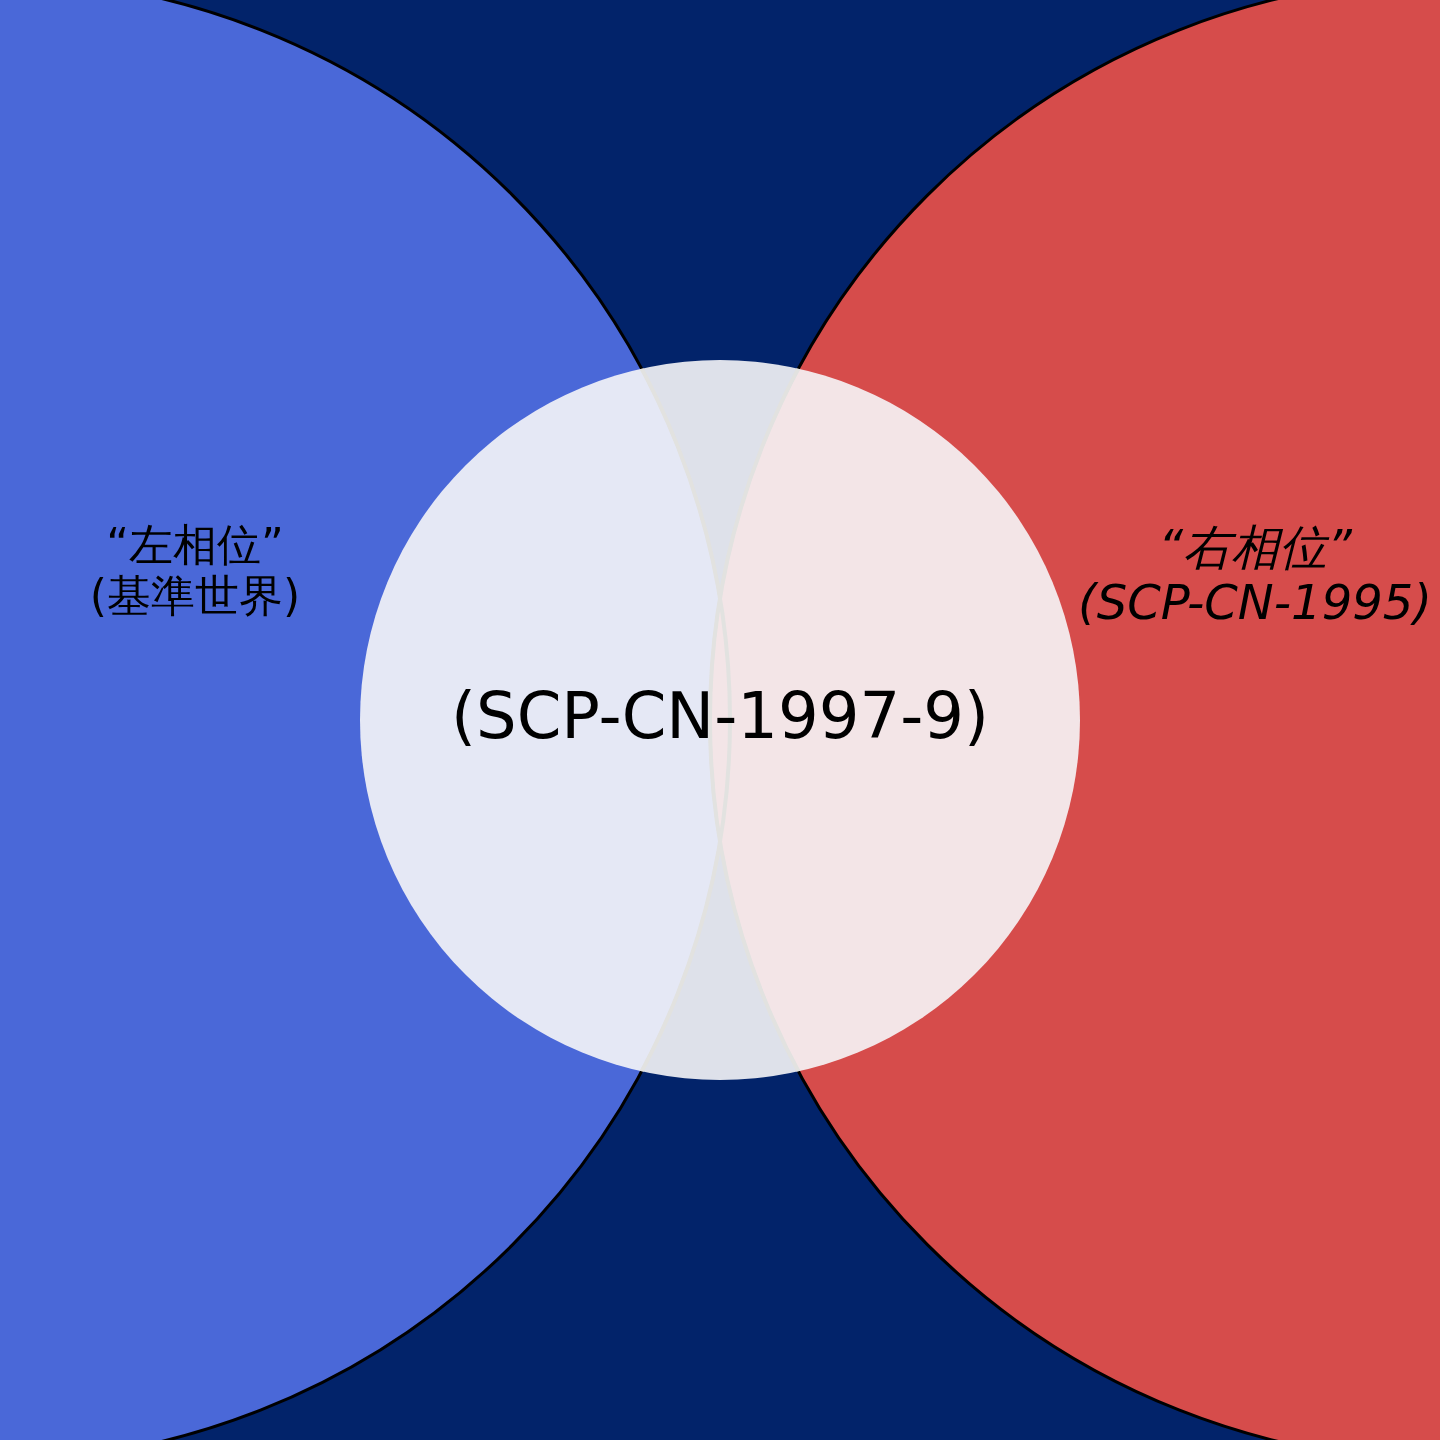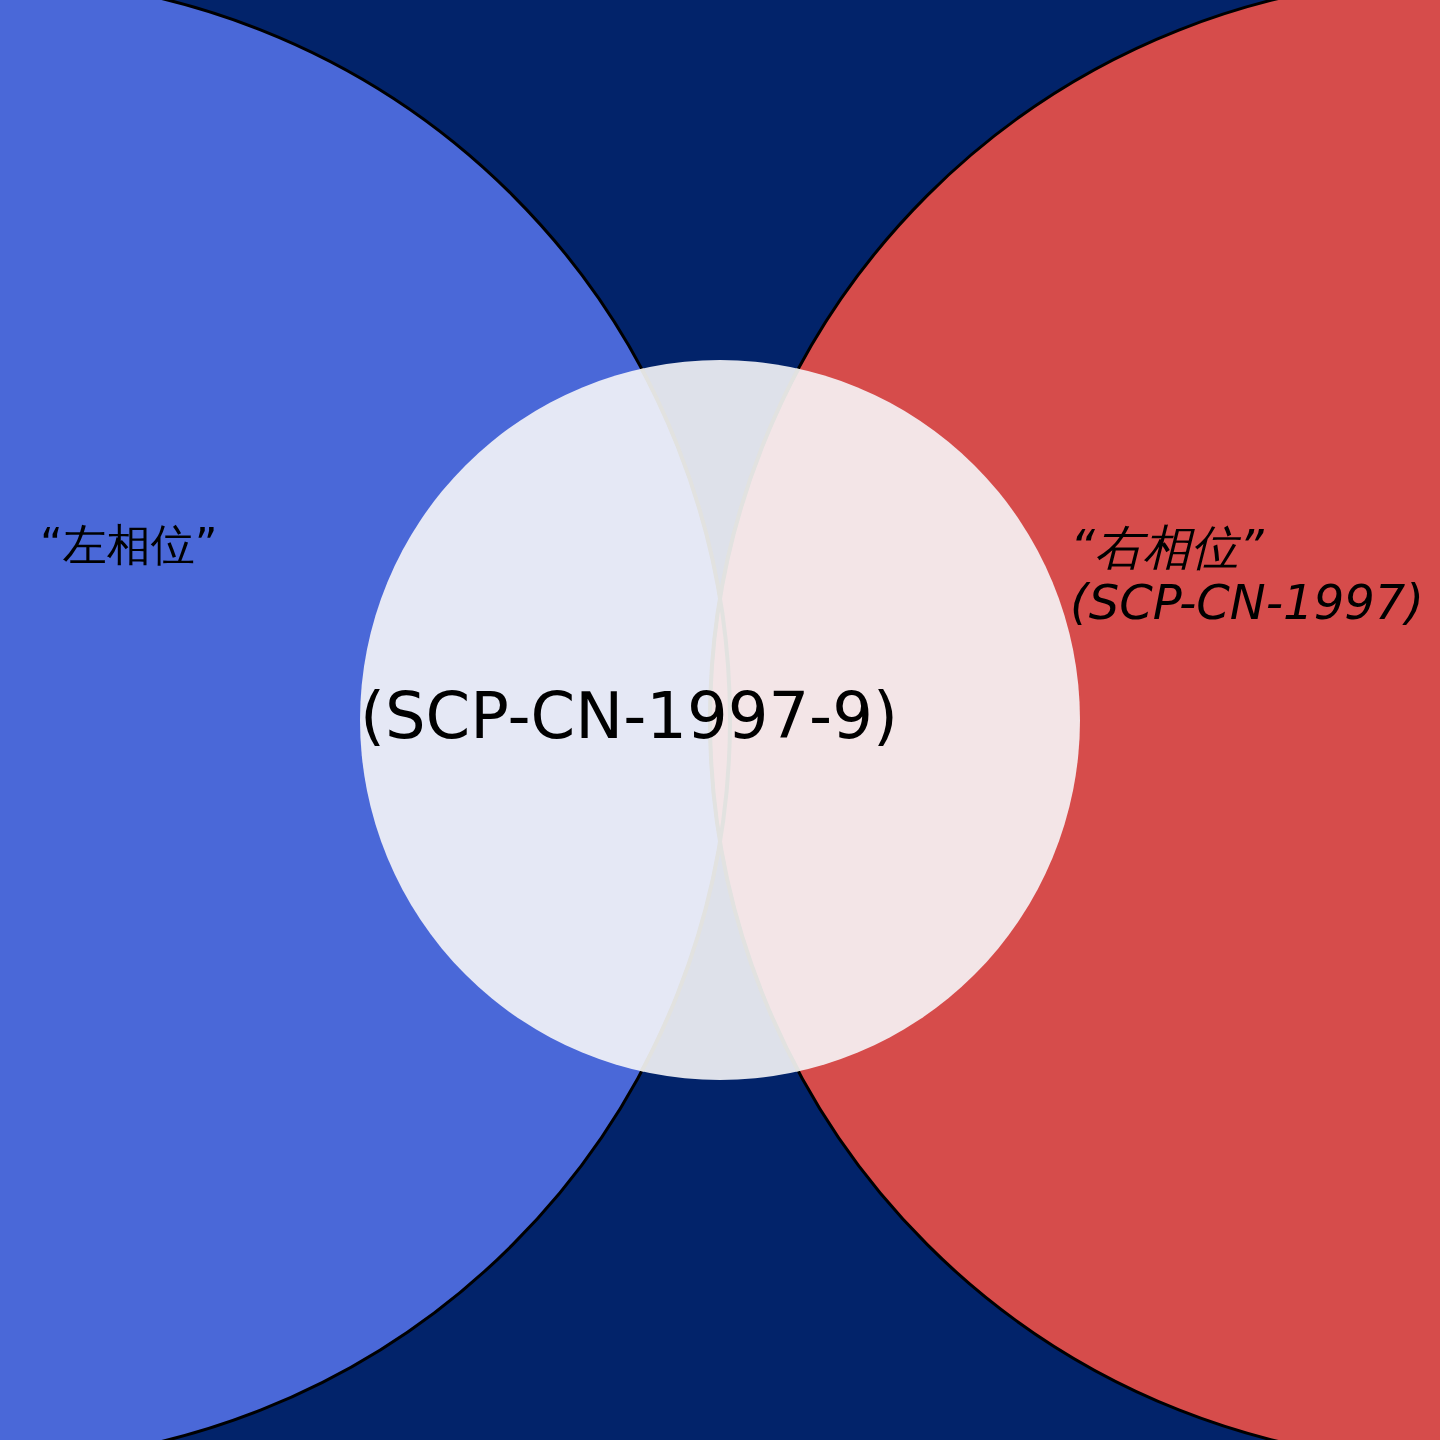--- a/index.html
+++ b/index.html
@@ -6,21 +6,21 @@
     body {
       width: 1440px; height: 1440px; overflow: hidden;
       background: #02236a;
       position: relative;
       font-family: "DejaVu Sans", "Liberation Sans", sans-serif;
     }
     .diagram { position: absolute; left: 0; top: 0; width: 1440px; height: 1440px; }
     .label {
       position: absolute;
       color: #000;
-      text-align: left;
+      text-align: center;
       line-height: 1.15;
       white-space: nowrap;
     }
     .label-left { left: 40px; width: 310px; top: 520px; font-size: 44px; }
     .label-right { left: 1070px; width: 370px; top: 520px; font-size: 48px; font-style: italic; }
     .label-center { left: 360px; width: 720px; top: 678px; font-size: 64px; line-height: 1.2; }
     .label span { display: block; }
   </style>
 </head>
 <body>
@@ -35,22 +35,23 @@
       <circle cx="720" cy="720" r="360"></circle>
     </clipPath>
   <g clip-path="url(#cc)">
     <circle cx="-12" cy="720" r="742" fill="none" stroke="#e2e2e0" stroke-width="4"></circle>
     <circle cx="1452" cy="720" r="742" fill="none" stroke="#e2e2e0" stroke-width="4"></circle>
   </g>
 </svg>
 
 <div class="label label-left">
   <span>“左相位”</span>
+  <span>(基準世界)</span>
 </div>
 
 <div class="label label-right">
   <span>“右相位”</span>
-  <span>(SCP-CN-1997)</span>
+  <span>(SCP-CN-1995)</span>
 </div>
 
 <div class="label label-center">
   <span>(SCP-CN-1997-9)</span>
 </div>
 
 </body></html>

